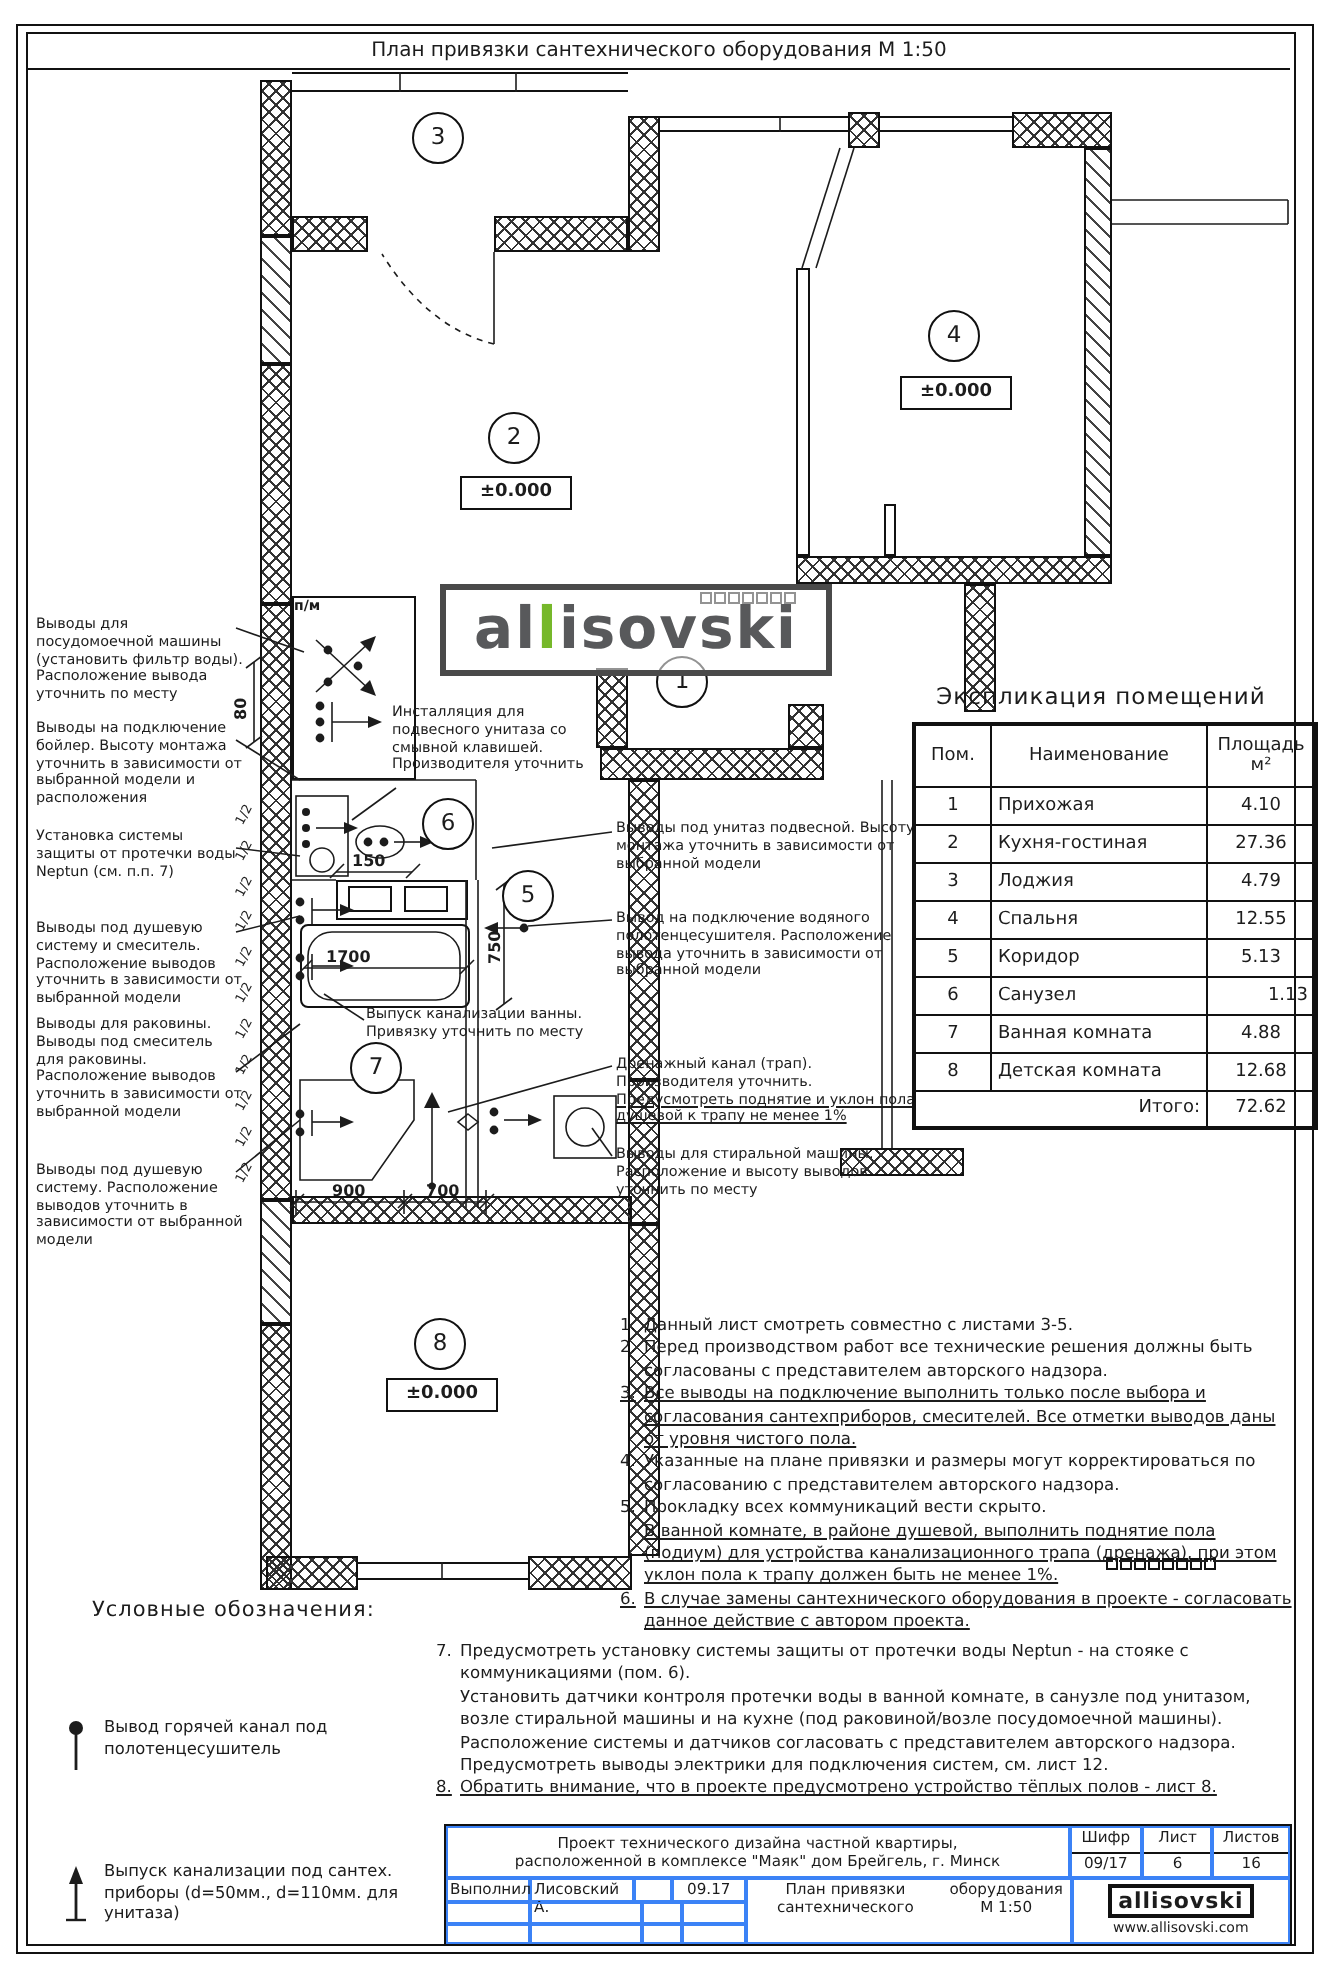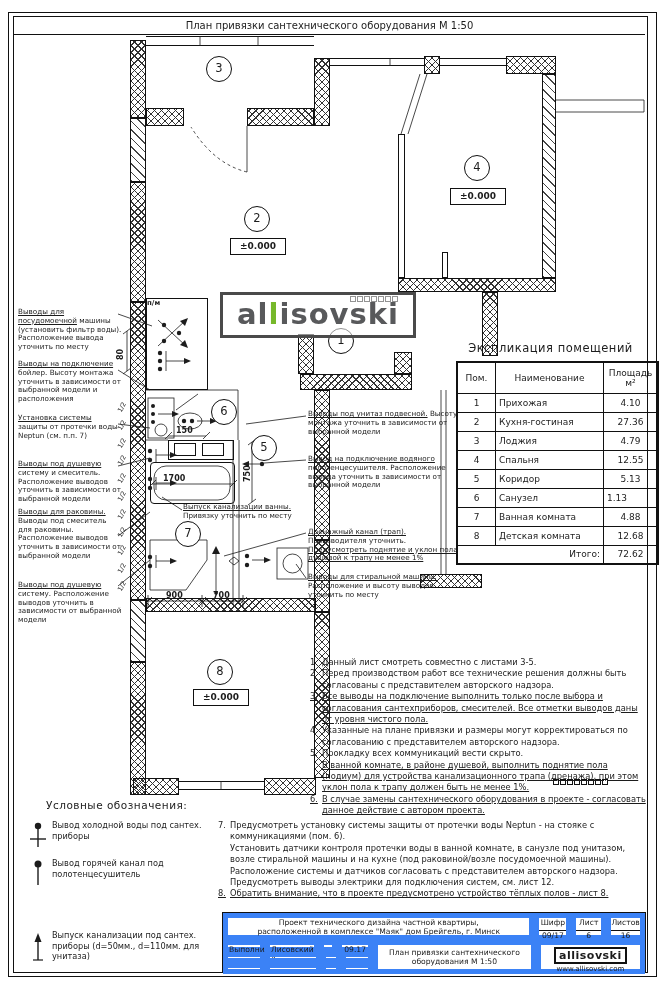--- a/index.html
+++ b/index.html
@@ -20,21 +20,21 @@
       border:1px solid #111;box-sizing:border-box;}
   .thinw{background:#fff;border:1px solid #111;box-sizing:border-box;}
   .winband{background:#fff;border-top:1px solid #111;border-bottom:1px solid #111;box-sizing:border-box;}
   
   .rc{width:24px;height:24px;border:1.4px solid #111;border-radius:50%;
       text-align:center;font-size:11.5px;line-height:22px;background:#fff;}
   .elev{width:54px;height:15px;border:1.2px solid #111;background:#fff;
         text-align:center;font-size:9px;font-weight:bold;line-height:14px;}
   
   .ann{font-size:7.2px;line-height:8.8px;}
-  .ann .h{text-decoration:underline;}
+  .ann .h{}
   .u{text-decoration:underline;}
   .dim{font-size:8px;font-weight:bold;white-space:nowrap;}
   .rot{transform:rotate(-90deg);transform-origin:left top;}
   .rot60{transform:rotate(-62deg);transform-origin:left top;font-size:6.5px;font-weight:normal;}
   
   .extitle{font-size:11.5px;letter-spacing:.5px;}
   table.ex{border-collapse:collapse;table-layout:fixed;}
   table.ex td,table.ex th{border:1px solid #111;font-size:9px;font-weight:normal;
       padding:0 3px;overflow:hidden;white-space:nowrap;}
   table.ex{border:2px solid #111;}
@@ -47,21 +47,21 @@
   .lgt{font-size:10.5px;letter-spacing:.5px;}
   .lgitem{display:flex;align-items:flex-start;}
   .lgsym{width:24px;flex:none;}
   .lgtxt{font-size:8.2px;line-height:10.5px;}
   
   .logo{border:3px solid #4a4a4a;background:rgba(255,255,255,.55);text-align:center;
         font-weight:bold;color:#58595b;letter-spacing:1px;}
   .logo .g{color:#76b82a;}
   
   .tb{border:1.6px solid #111;box-sizing:border-box;display:flex;flex-direction:column;font-size:7.6px;}
-  .tb .cell{border:5px solid #3b82f6;box-sizing:border-box;}
+  .tb .cell{border:1px solid #3b82f6;box-sizing:border-box;}
   .sq{display:inline-block;width:6px;height:6px;border:1px solid #111;margin-right:1px;box-sizing:border-box;background:#fff;}
   .smalllogo{display:inline-block;border:2px solid #111;font-weight:bold;font-size:11px;padding:0 3px;letter-spacing:.5px;}
 </style>
 </head>
 <body>
 
 <div class="sheet">
 
   <div class="abs frame-outer"></div>
   <div class="abs frame-inner"></div>
@@ -279,20 +279,22 @@
     <span class="h">Выводы на подключение</span> <span>бойлер. Высоту монтажа уточнить в зависимости от выбранной модели и расположения</span></div>
   <div class="abs ann" style="left:18px;top:414px;width:104px">
     <span class="h">Установка системы</span> <span>защиты от протечки воды Neptun (см. п.п. 7)</span></div>
   <div class="abs ann" style="left:18px;top:460px;width:104px">
     <span class="h">Выводы под душевую</span> <span>систему и смеситель. Расположение выводов уточнить в зависимости от выбранной модели</span></div>
   <div class="abs ann" style="left:18px;top:508px;width:104px">
     <span class="h">Выводы для раковины.</span> <span>Выводы под смеситель для раковины. Расположение выводов уточнить в зависимости от выбранной модели</span></div>
   <div class="abs ann" style="left:18px;top:581px;width:104px">
     <span class="h">Выводы под душевую</span> <span>систему. Расположение выводов уточнить в зависимости от выбранной модели</span></div>
 
+  <div class="abs ann" style="left:196px;top:352px;width:112px">
+    <span class="h">Инсталляция для подвесного</span> <span>унитаза со смывной клавишей. Производителя уточнить</span></div>
 
   <div class="abs logo" style="left:220px;top:292px;width:190px;height:40px;font-size:29px;line-height:38px">
     <span>al</span><span class="g">l</span><span>isovski</span>
   </div>
 
   <div class="abs ann" style="left:308px;top:410px;width:150px">
     <span class="h">Выводы под унитаз подвесной.</span> <span>Высоту монтажа уточнить в зависимости от выбранной модели</span></div>
   <div class="abs ann" style="left:308px;top:455px;width:148px">
     <span class="h">Вывод на подключение водяного</span> <span>полотенцесушителя. Расположение вывода уточнить в зависимости от выбранной модели</span></div>
   <div class="abs ann" style="left:308px;top:528px;width:150px">
@@ -333,21 +335,21 @@
             <td style="text-align:center">12.55</td>
           </tr>
       <tr style="height:19px">
             <td style="text-align:center">5</td>
             <td>Коридор</td>
             <td style="text-align:center">5.13</td>
           </tr>
       <tr style="height:19px">
             <td style="text-align:center">6</td>
             <td>Санузел</td>
-            <td style="text-align:left">1.13</td>
+            <td style="text-align:right">1.13</td>
           </tr>
       <tr style="height:19px">
             <td style="text-align:center">7</td>
             <td>Ванная комната</td>
             <td style="text-align:center">4.88</td>
           </tr>
       <tr style="height:19px">
             <td style="text-align:center">8</td>
             <td>Детская комната</td>
             <td style="text-align:center">12.68</td>
@@ -411,31 +413,20 @@
       </div>
     <div class="note">
         <span class="nnum u">8.</span>
         <div class="nbody">
           <span class="u">Обратить внимание, что в проекте предусмотрено устройство тёплых полов - лист 8.</span>
         </div>
       </div>
   </div>
 
   <div class="abs lgt" style="left:46px;top:799px">Условные обозначения:</div>
-  <div class="abs lgitem" style="left:28px;top:820px;width:178px">
-    <span class="lgsym">
-      <svg width="20" height="30">
-          <g stroke="#1c1c1c" stroke-width="1.4">
-            <line x1="10" y1="8" x2="10" y2="27"></line>
-            <line x1="2" y1="19" x2="18" y2="19"></line>
-          </g>
-          <circle cx="10" cy="6" r="3.2" fill="#1c1c1c"></circle>
-        </svg></span>
-    <span class="lgtxt">Вывод холодной воды под сантех. приборы</span>
-    </div>
   <div class="abs lgitem" style="left:28px;top:858px;width:178px">
     <span class="lgsym">
       <svg width="20" height="30">
           <line x1="10" y1="8" x2="10" y2="27" stroke="#1c1c1c" stroke-width="1.4"></line>
           <circle cx="10" cy="6" r="3.5" fill="#1c1c1c"></circle>
         </svg></span>
     <span class="lgtxt">Вывод горячей канал под полотенцесушитель</span>
     </div>
   <div class="abs lgitem" style="left:28px;top:930px;width:180px">
     <span class="lgsym">
@@ -480,21 +471,21 @@
             <div class="cell" style="width:20px"></div>
             <div class="cell" style="width:32px"></div>
         </div>
         <div style="display:flex;flex:1">
           <div class="cell" style="width:42px"></div>
             <div class="cell" style="width:56px"></div>
             <div class="cell" style="width:20px"></div>
             <div class="cell" style="width:32px"></div>
         </div>
       </div>
-      <div class="cell" style="width:164px;text-align:center;display:flex;flex-direction:column;justify-content:center">
+      <div class="cell" style="width:164px;text-align:center;display:flex;flex-direction:row;justify-content:center">
         <div>План привязки сантехнического</div>
         <div>оборудования М 1:50</div>
       </div>
       <div class="cell" style="width:110px;text-align:center;padding-top:2px">
         <span class="smalllogo"><span>al</span><span>l</span><span>isovski</span></span>
         <div style="font-size:7px;margin-top:1px">www.allisovski.com</div>
       </div>
     </div>
   </div>
 

